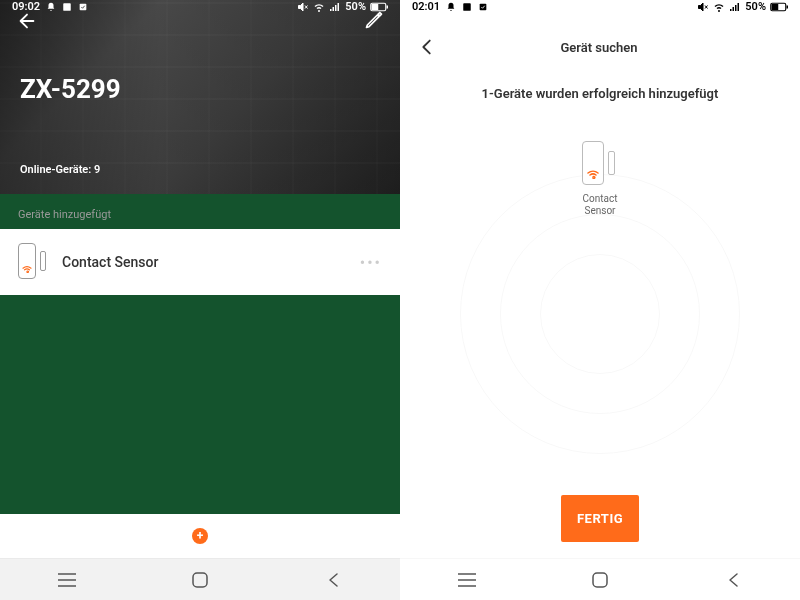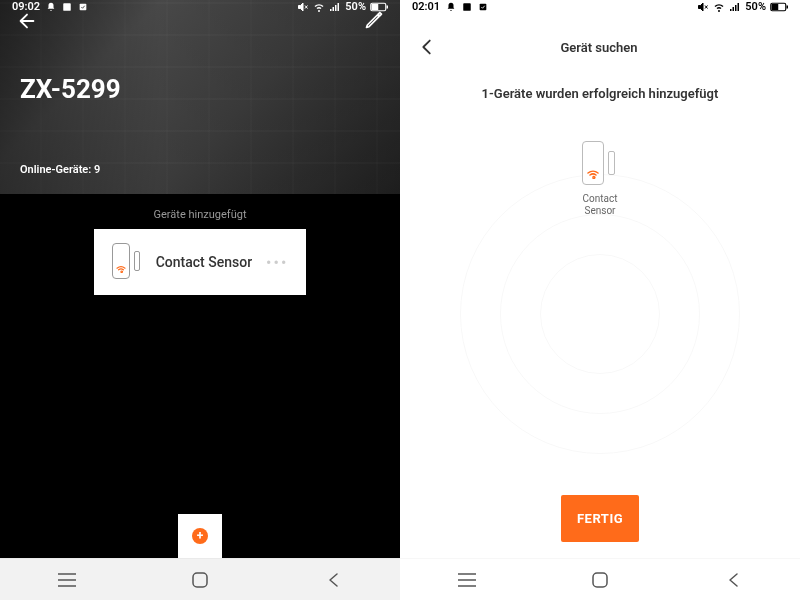--- a/index.html
+++ b/index.html
@@ -20,21 +20,21 @@
     .hero::before { content: ''; position: absolute; inset: 0; background: 
       linear-gradient(90deg, rgba(0,0,0,0.5) 0%, rgba(0,0,0,0.2) 40%, rgba(0,0,0,0.3) 100%),
       repeating-linear-gradient(0deg, transparent 0, transparent 30px, rgba(255,255,255,0.03) 30px, rgba(255,255,255,0.03) 32px),
       repeating-linear-gradient(90deg, transparent 0, transparent 40px, rgba(255,255,255,0.02) 40px, rgba(255,255,255,0.02) 42px);
     }
     .hero-nav { position: absolute; top: 34px; left: 0; right: 0; display: flex; justify-content: space-between; padding: 0 16px; z-index: 2; }
     .hero-title { position: absolute; left: 20px; top: 98px; color: #fff; font-size: 26px; font-weight: 700; z-index: 2; }
     .hero-subtitle { position: absolute; left: 20px; bottom: 18px; color: #fff; font-size: 11px; font-weight: 600; z-index: 2; }
     
     
-    .content-left { flex: 1; background: #000000; display: flex; flex-direction: column; align-items: center; }
+    .content-left { flex: 1; background: #14532d; display: flex; flex-direction: column; }
     .section-label { font-size: 11px; color: #999; padding: 14px 18px 8px; }
     .device-row { background: #fff; margin: 0 0 0 0; padding: 14px 18px; display: flex; align-items: center; gap: 14px; }
     .device-icon { width: 30px; height: 38px; position: relative; flex-shrink: 0; }
     .device-icon-body { width: 18px; height: 36px; border: 1.5px solid #999; border-radius: 4px; position: absolute; left: 0; top: 0; background: #fff; }
     .device-icon-wifi { position: absolute; left: 4px; top: 22px; }
     .device-icon-side { width: 6px; height: 20px; border: 1.5px solid #999; border-radius: 2px; position: absolute; right: 2px; top: 8px; background: #fff; }
     .device-name { flex: 1; font-size: 14px; color: #333; font-weight: 500; }
     .device-more { color: #ccc; font-size: 16px; letter-spacing: 2px; }
     
     .add-subdevice { margin-top: auto; background: #fff; padding: 14px; text-align: center; color: #ff6b1a; font-size: 13px; font-weight: 500; display: flex; align-items: center; justify-content: center; gap: 6px; }

